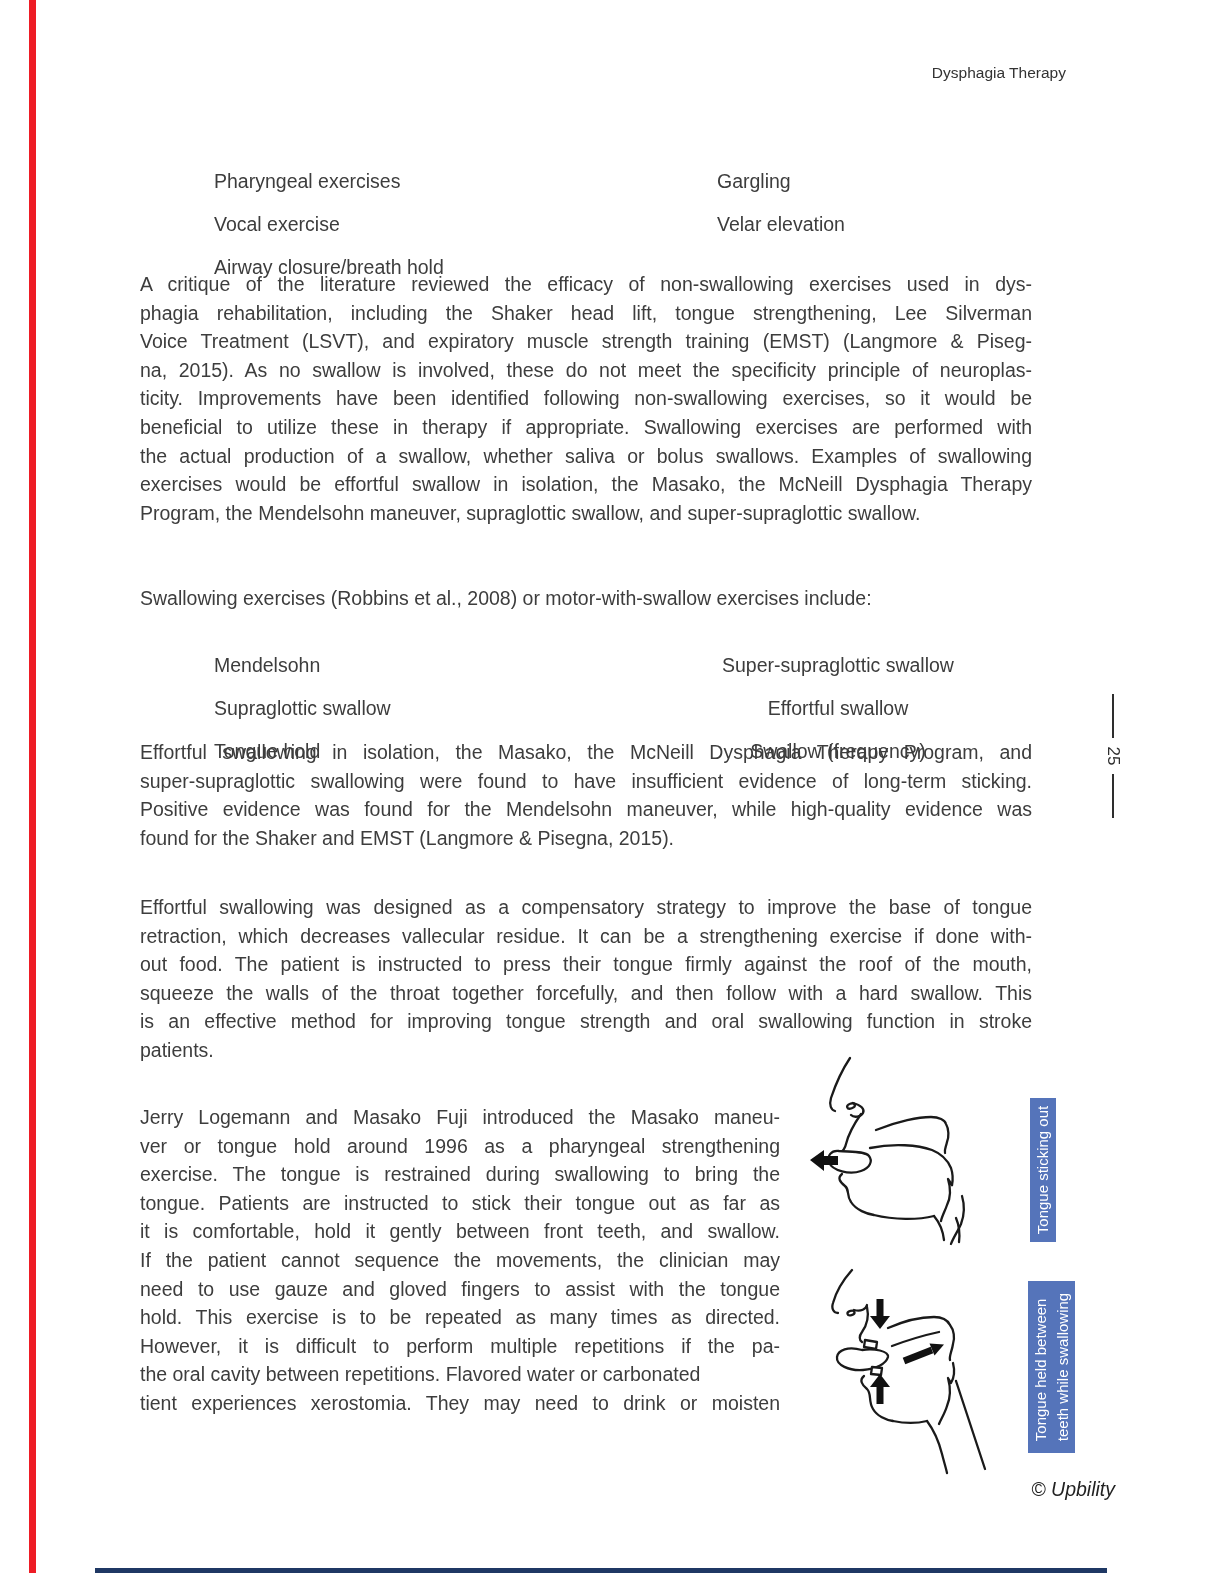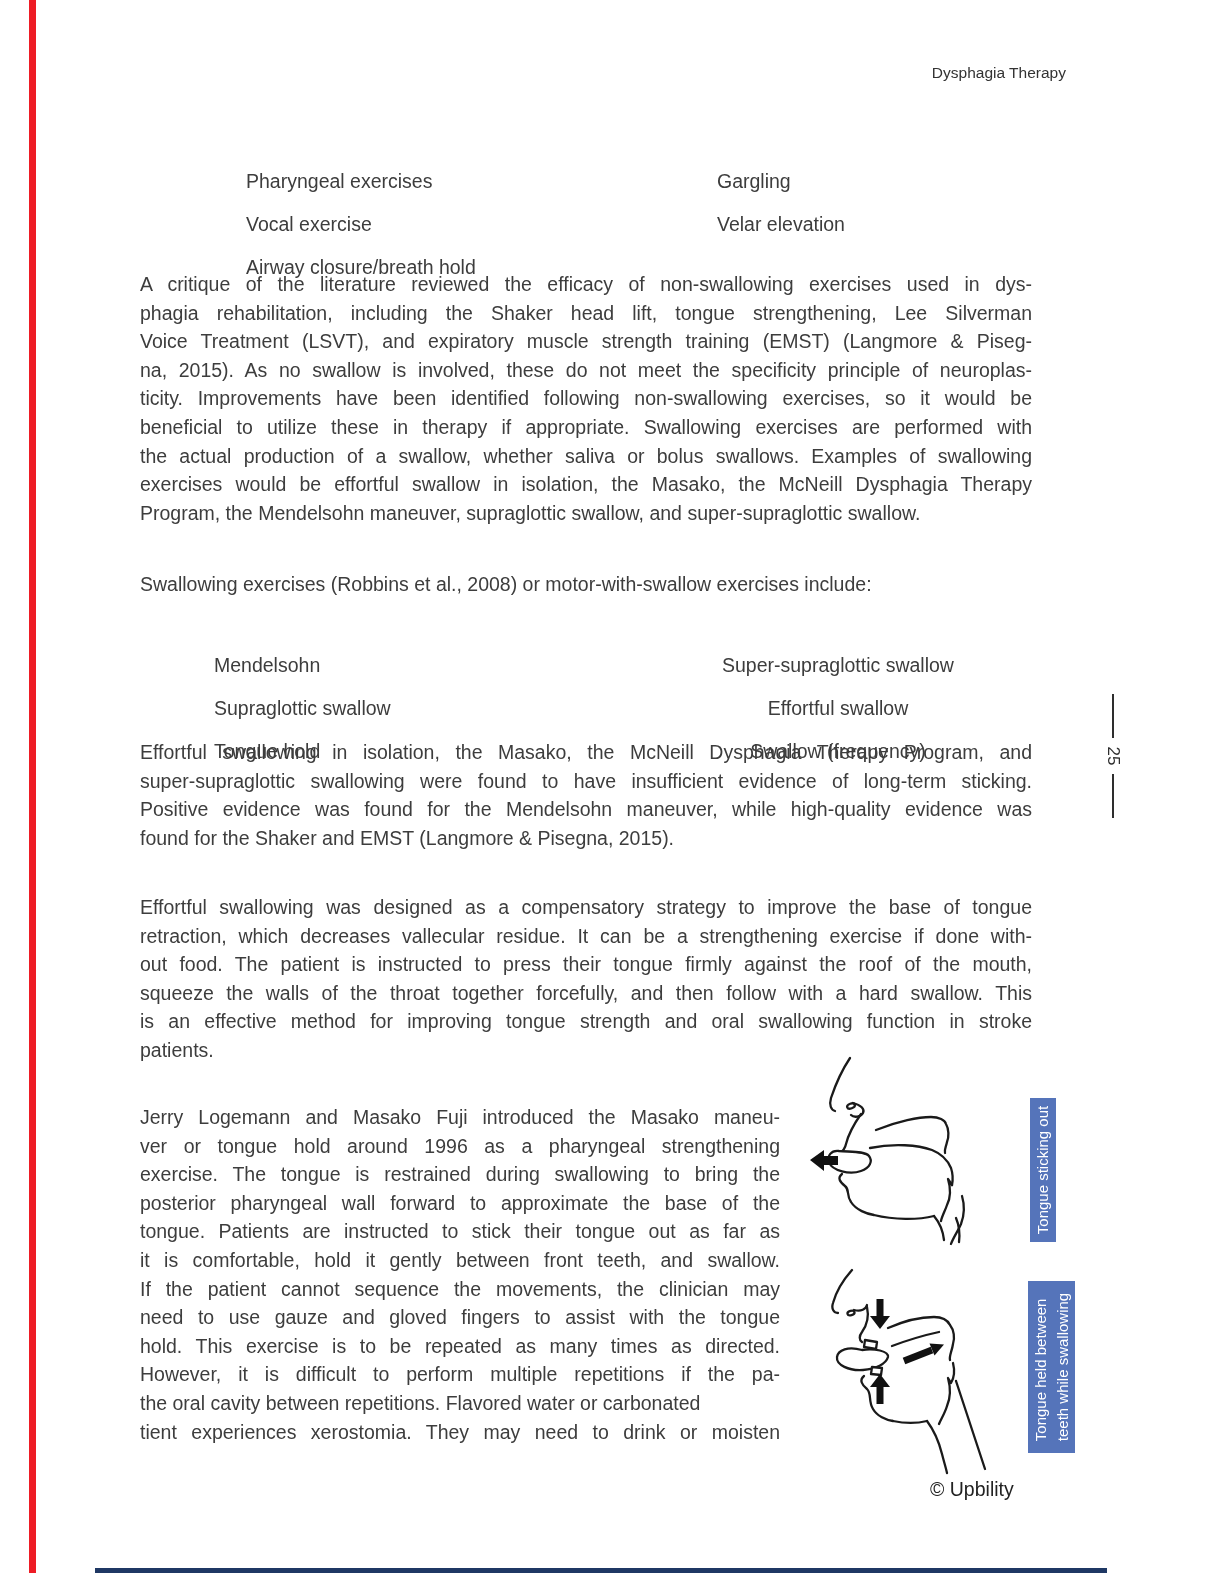--- a/index.html
+++ b/index.html
@@ -8,30 +8,30 @@
     font-family:"Liberation Sans", sans-serif; color:var(--text-color,#3d3d3d);
     overflow:hidden;
   }
   .edge-red  { position:absolute; left:29px; top:0; width:7px; height:1573px; background:var(--edge-red,#ee1c25); }
   .edge-navy { position:absolute; left:95px; bottom:0; width:1012px; height:5px; background:var(--edge-navy,#1f3864); }
 
   .header { position:absolute; top:64px; right:86px; font-size:15.5px; color:#333; }
 
   .list-col { position:absolute; font-size:19.5px; }
   .list-col div { height:43px; line-height:43px; white-space:nowrap; }
-  .list-top-left  { left:214px; top:160px;margin-left:32px; }
+  .list-top-left  { left:214px; top:160px; }
   .list-top-right { left:717px; top:160px; }
   .list-sw-left   { left:214px; top:644px; }
   .list-sw-right  { left:722px; top:644px;text-align:center; }
 
   .para { position:absolute; font-size:19.5px; }
   .para .jl { text-align:justify; text-align-last:justify; height:28.6px; line-height:28.6px; }
   .para .jl.last { text-align-last:left; }
   .p1 { left:140px; top:270px;  width:892px; }
-  .intro { position:absolute; left:140px; top:570px; width:892px; font-size:19.5px; line-height:28.6px; }
+  .intro { position:absolute; left:140px; top:584px; width:892px; font-size:19.5px; line-height:28.6px; }
   .p2 { left:140px; top:738px;  width:892px; }
   .p3 { left:140px; top:893px;  width:892px; }
   .p4 { left:140px; top:1103px; width:640px; }
 
   .pagenum-wrap { position:absolute; left:1100px; top:694px; width:26px; height:124px;
     display:flex; flex-direction:column; align-items:center; justify-content:space-between; }
   .pn-line { width:2px; height:44px; background:#2e2e2e; }
   .pn-num  { font-size:17px; color:#2e2e2e; transform:rotate(90deg); }
 
   .figure { position:absolute; }
@@ -41,22 +41,22 @@
 
   .vlabel { position:absolute; background:var(--label-blue,#5574ba); }
   .vlabel .vtxt {
     position:absolute; left:50%; top:50%;
     transform:translate(-50%,-50%) rotate(-90deg);
     color:#fff; font-size:15px; line-height:22px; white-space:nowrap;
   }
   .label1 { left:1030px; top:1098px; width:26px; height:144px; }
   .label2 { left:1028px; top:1281px; width:47px; height:172px; }
 
-  .copyright { position:absolute; left:930px; top:1478px; width:185px; text-align:left;
-    font-size:19.5px; color:#222; }
+  .copyright { position:absolute; left:930px; top:1478px; width:185px; text-align:right;
+    font-size:19.5px; color:#222;font-style:italic; }
 </style>
 </head>
 <body>
 
 <div class="page">
 
   <div class="edge-red"></div>
   <div class="edge-navy"></div>
 
   <div class="header">Dysphagia Therapy</div>
@@ -109,21 +109,20 @@
     <div class="jl">out food. The patient is instructed to press their tongue firmly against the roof of the mouth,</div>
     <div class="jl">squeeze the walls of the throat together forcefully, and then follow with a hard swallow. This</div>
     <div class="jl">is an effective method for improving tongue strength and oral swallowing function in stroke</div>
     <div class="jl last">patients.</div>
   </div>
 
   <div class="para p4">
     <div class="jl">Jerry Logemann and Masako Fuji introduced the Masako maneu-</div>
     <div class="jl">ver or tongue hold around 1996 as a pharyngeal strengthening</div>
     <div class="jl">exercise. The tongue is restrained during swallowing to bring the</div>
-    <div class="jl">posterior pharyngeal wall forward to approximate the base of the</div>
     <div class="jl">tongue. Patients are instructed to stick their tongue out as far as</div>
     <div class="jl">it is comfortable, hold it gently between front teeth, and swallow.</div>
     <div class="jl">If the patient cannot sequence the movements, the clinician may</div>
     <div class="jl">need to use gauze and gloved fingers to assist with the tongue</div>
     <div class="jl">hold. This exercise is to be repeated as many times as directed.</div>
     <div class="jl">However, it is difficult to perform multiple repetitions if the pa-</div>
     <div class="jl last">the oral cavity between repetitions. Flavored water or carbonated</div>
     <div class="jl">tient experiences xerostomia. They may need to drink or moisten</div>
   </div>
 

